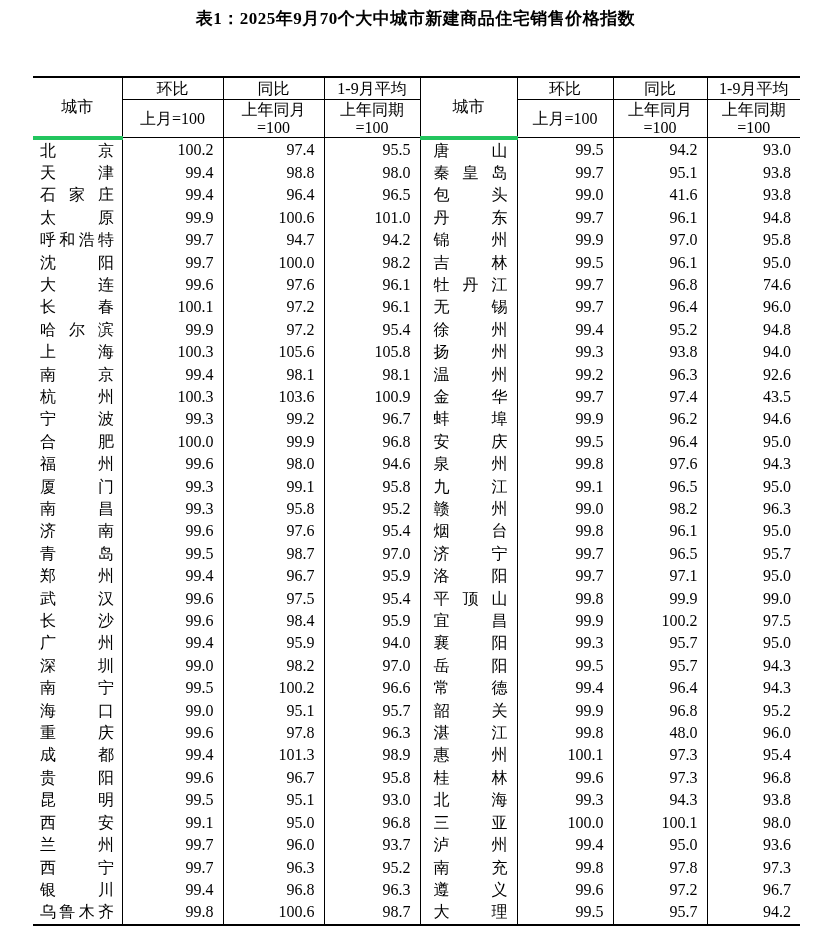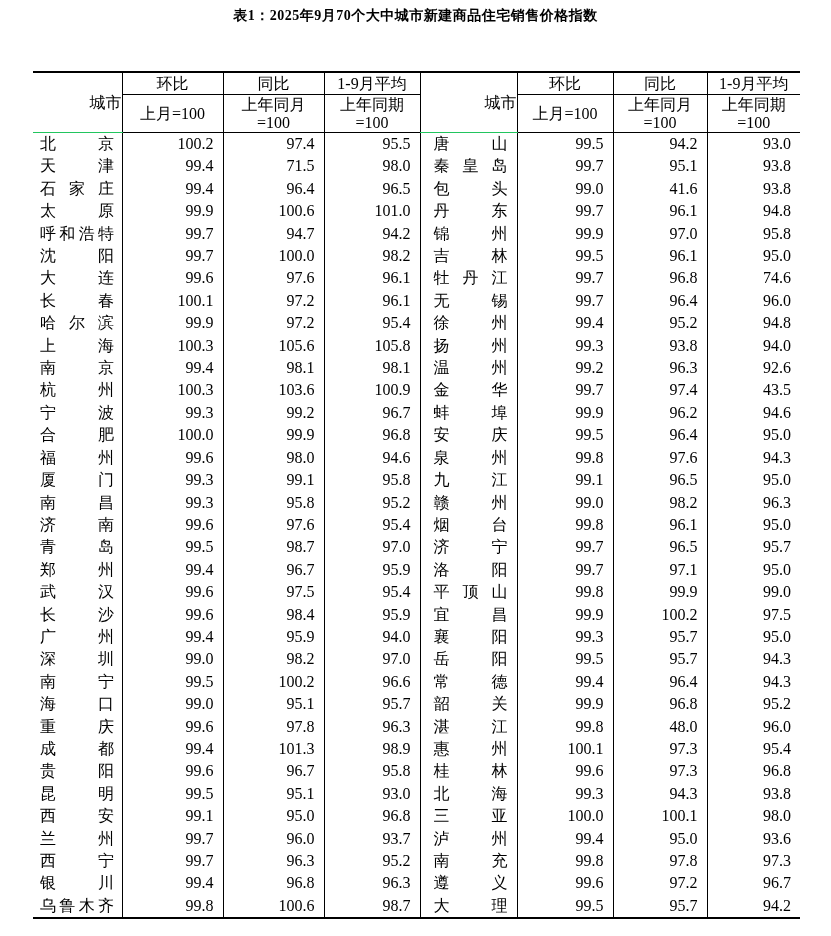--- a/index.html
+++ b/index.html
@@ -1,28 +1,28 @@
 <!DOCTYPE html>
 <html><head>
 <meta charset="utf-8">
 <style>
   * { box-sizing: border-box; margin: 0; padding: 0; }
   html, body { background: #fff; }
   body { width: 831px; font-family: "Liberation Serif", "DejaVu Serif", serif; color: #000; }
   .page { width: 831px; height: 936px; background: #fff; overflow: hidden; }
-  .title { text-align: center; font-size: 14px; font-weight: bold; padding-top: 7px; letter-spacing: 0.5px; }
+  .title { text-align: center; font-size: 17px; font-weight: bold; padding-top: 7px; letter-spacing: 0.5px; }
   table.idx { border-collapse: collapse; table-layout: fixed; width: 767px; margin: 46px 0 0 33px;
               border-top: 2.5px solid #000; border-bottom: 2.5px solid #000; }
   th, td { font-weight: normal; font-size: 16px; vertical-align: middle; }
   .bl { border-left: 1px solid #000; }
   thead th { text-align: center; }
   thead tr.top th { height: 21px; line-height: 21px; margin-left: 16px; }
   thead tr.top th.hb { border-bottom: 1px solid #000; }
   thead tr.sub th { height: 38px; line-height: 18px; white-space: pre-line; }
-  thead th.cityhead { border-bottom: 1px solid #22c55e; text-align: right; }
+  thead th.cityhead { border-bottom: 4px solid #22c55e; }
   thead tr.sub th { border-bottom: 1px solid #000; }
   tbody td { height: 22.4px; line-height: 22.4px; }
   td.num { text-align: right; padding-right: 9px; }
   td.city { padding-left: 7px; }
   td.city.r { padding-left: 13px; }
   .city-name { display: inline-flex; justify-content: space-between; width: 74px; }
 </style>
 </head>
 <body>
 
@@ -80,21 +80,21 @@
           <td class="num bl">99.5</td>
           <td class="num bl">94.2</td>
           <td class="num bl">93.0</td>
         </tr>
         <tr>
           <td class="city"><span class="city-name">
               <span>天</span>
               <span>津</span>
             </span></td>
           <td class="num bl">99.4</td>
-          <td class="num bl">71.5</td>
+          <td class="num bl">98.8</td>
           <td class="num bl">98.0</td>
           <td class="city r bl"><span class="city-name">
               <span>秦</span>
               <span>皇</span>
               <span>岛</span>
             </span></td>
           <td class="num bl">99.7</td>
           <td class="num bl">95.1</td>
           <td class="num bl">93.8</td>
         </tr>

